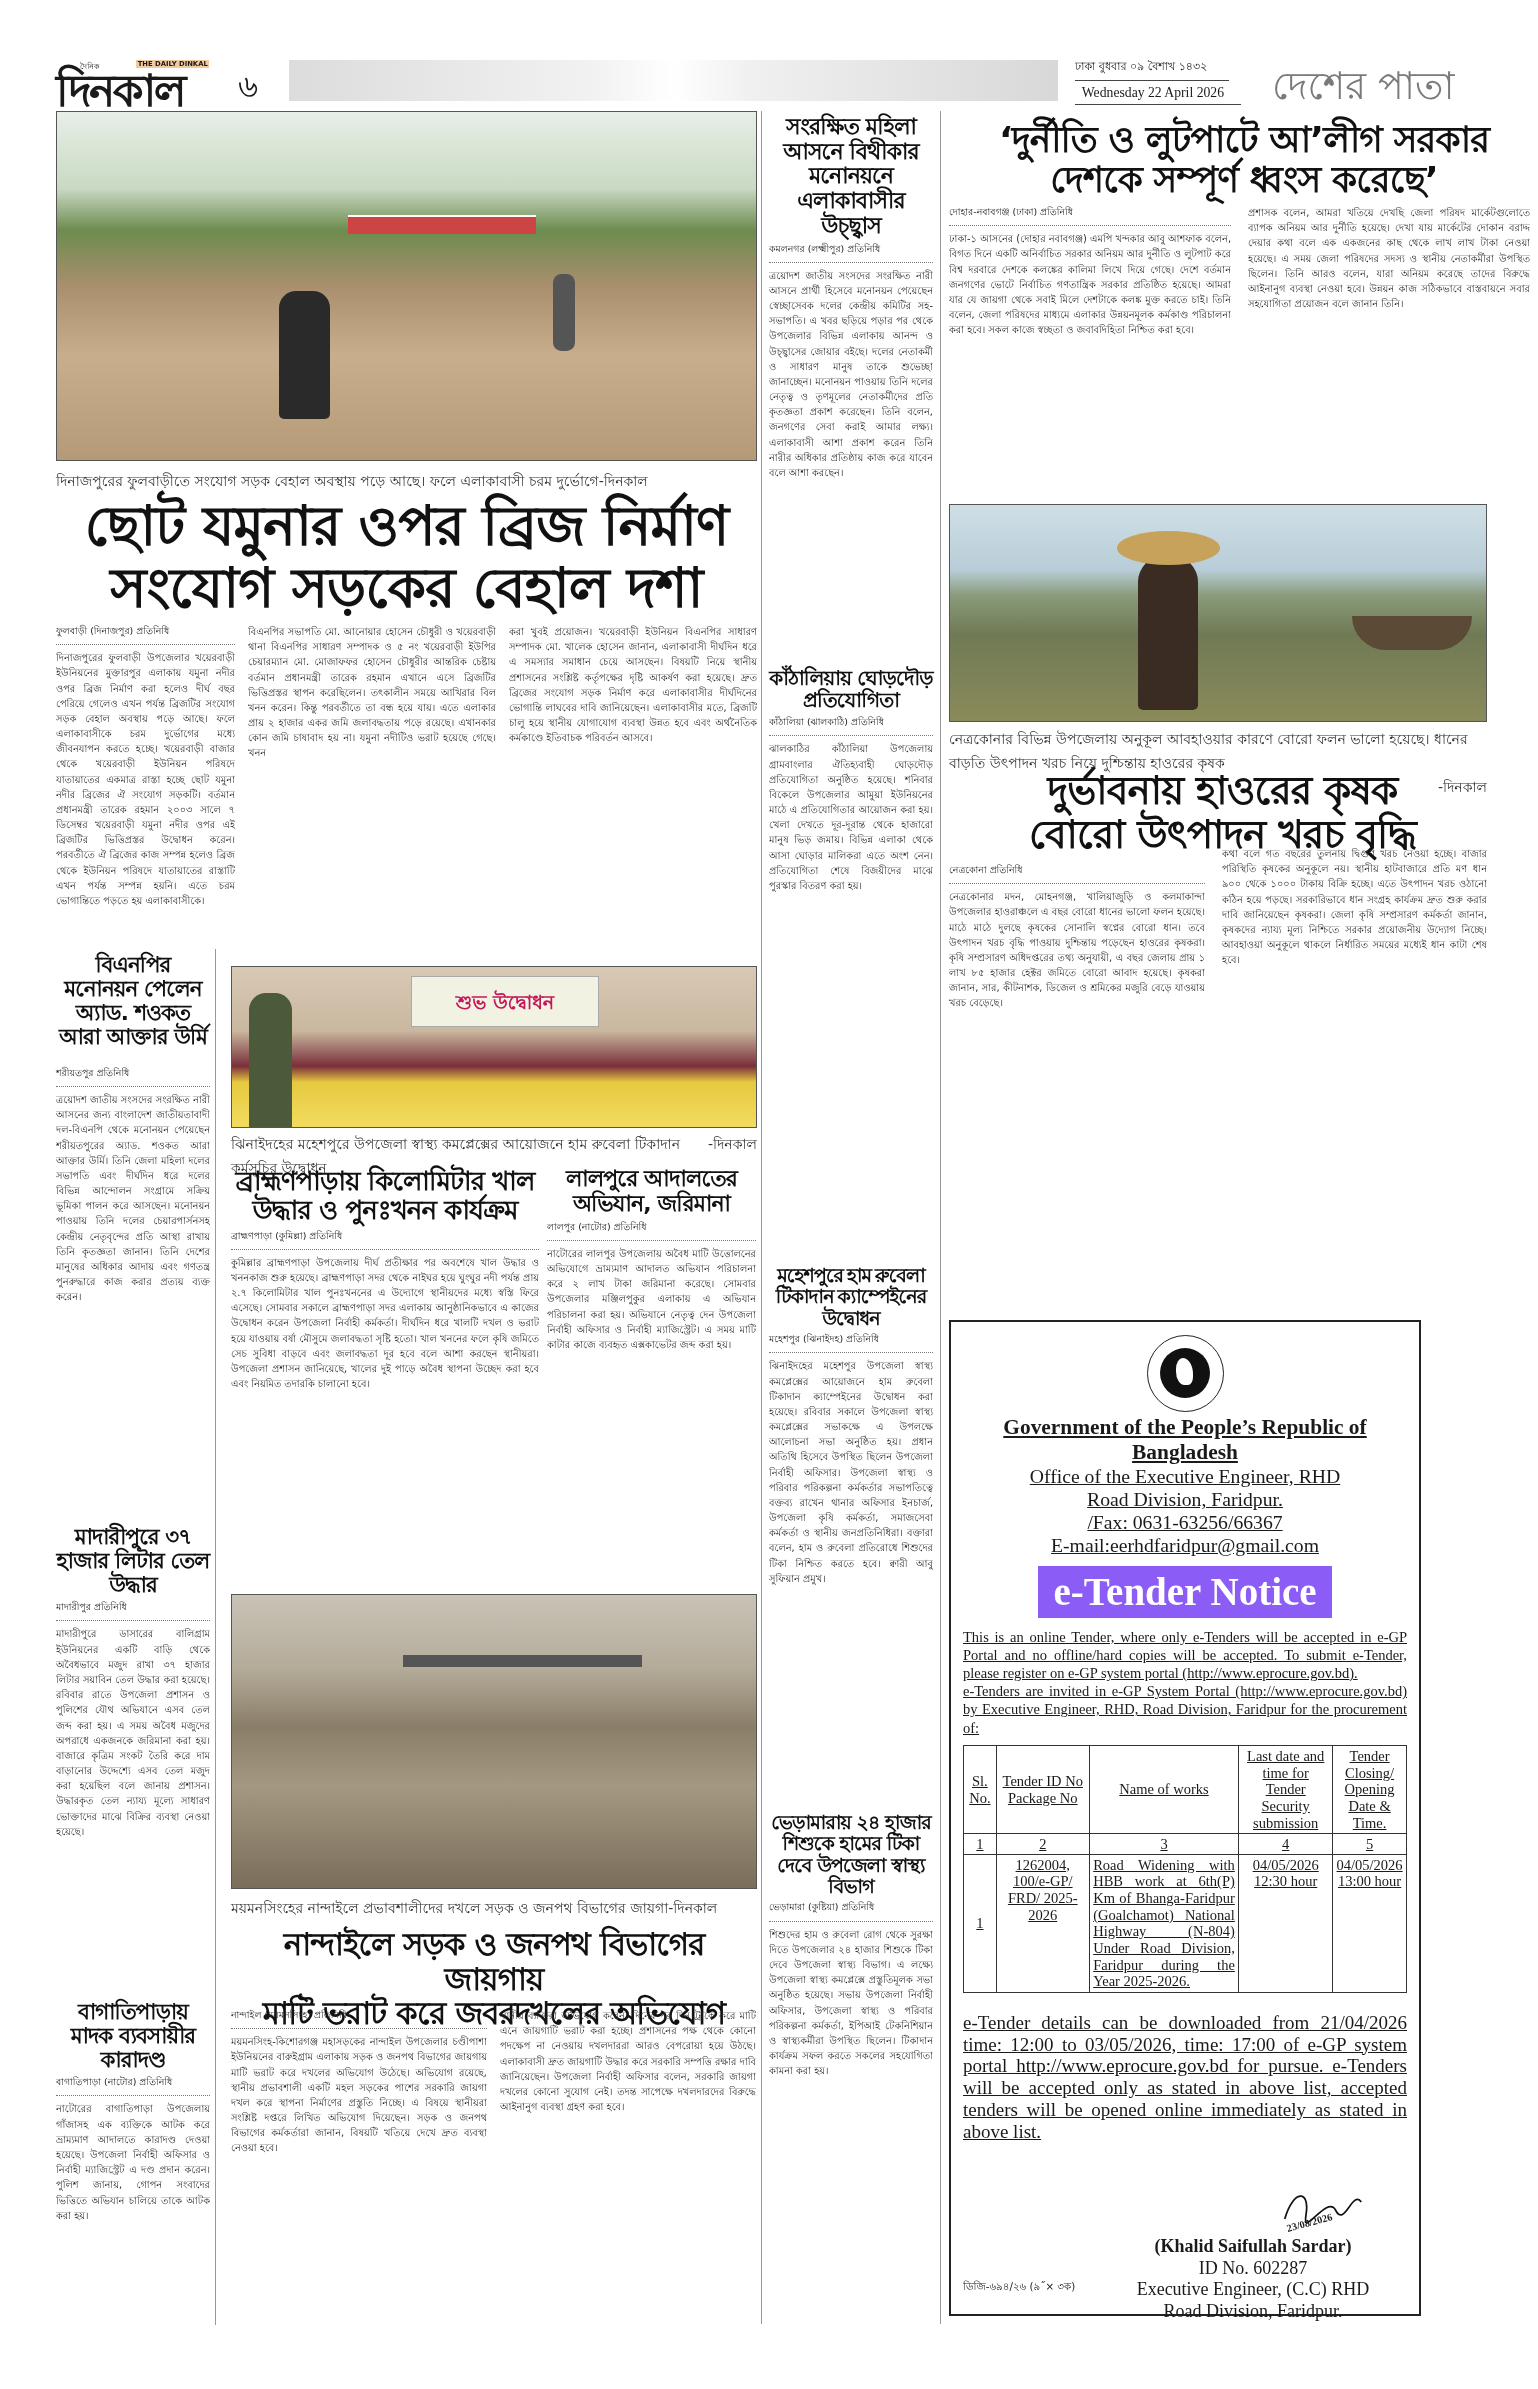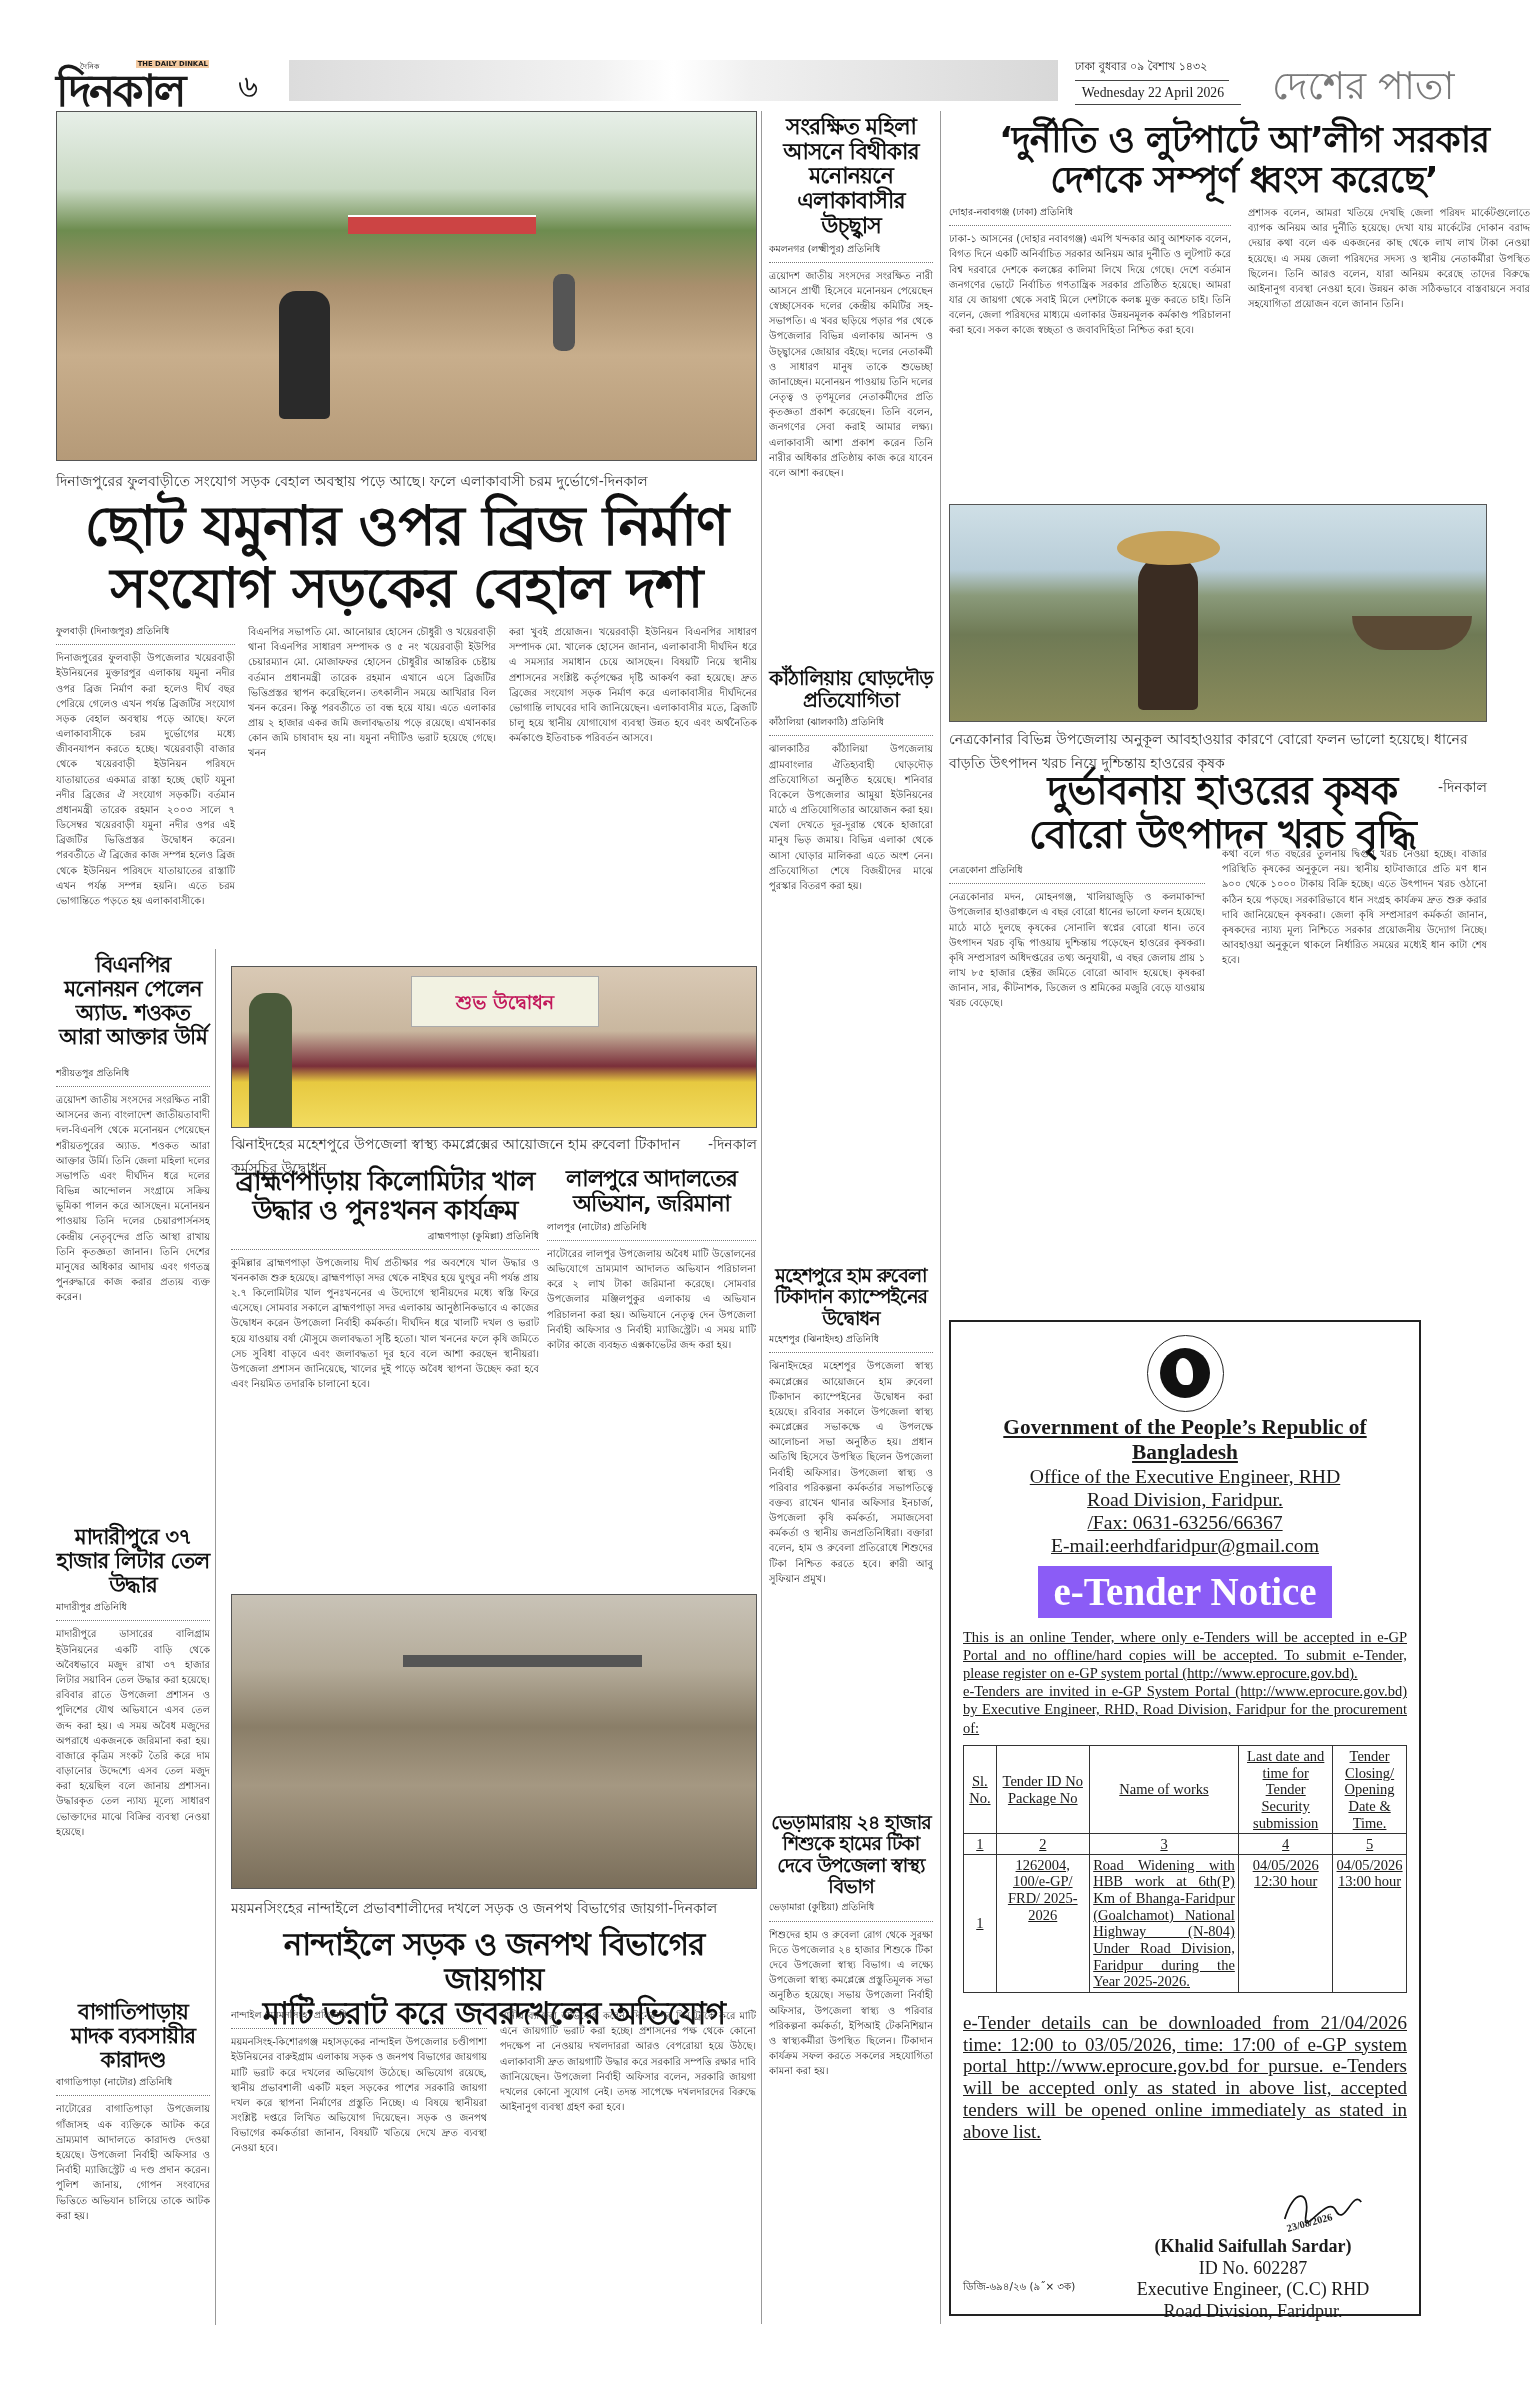--- a/index.html
+++ b/index.html
@@ -137,32 +137,32 @@
 </div>
 <div class="abs cap" style="left:231px;top:1133px;width:526px;">
   <span>ঝিনাইদহের মহেশপুরে উপজেলা স্বাস্থ্য কমপ্লেক্সের আয়োজনে হাম রুবেলা টিকাদান কর্মসূচির উদ্বোধন</span>
   <span>-দিনকাল</span>
 </div>
 <div class="abs" style="left:231px;top:1167px;width:308px;">
   <div class="hl" style="font-size:26px;">
     <div>ব্রাহ্মণপাড়ায় কিলোমিটার খাল</div>
     <div>উদ্ধার ও পুনঃখনন কার্যক্রম</div>
   </div>
-  <div class="byline" style="margin-top:3.4px;text-align:right;">ব্রাহ্মণপাড়া (কুমিল্লা) প্রতিনিধি</div>
+  <div class="byline" style="margin-top:3.4px;">ব্রাহ্মণপাড়া (কুমিল্লা) প্রতিনিধি</div>
   <div class="body txtblock" style="height:282px;">কুমিল্লার ব্রাহ্মণপাড়া উপজেলায় দীর্ঘ প্রতীক্ষার পর অবশেষে খাল উদ্ধার ও খননকাজ শুরু হয়েছে। ব্রাহ্মণপাড়া সদর থেকে নাইঘর হয়ে ঘুংঘুর নদী পর্যন্ত প্রায় ২.৭ কিলোমিটার খাল পুনঃখননের এ উদ্যোগে স্থানীয়দের মধ্যে স্বস্তি ফিরে এসেছে। সোমবার সকালে ব্রাহ্মণপাড়া সদর এলাকায় আনুষ্ঠানিকভাবে এ কাজের উদ্বোধন করেন উপজেলা নির্বাহী কর্মকর্তা। দীর্ঘদিন ধরে খালটি দখল ও ভরাট হয়ে যাওয়ায় বর্ষা মৌসুমে জলাবদ্ধতা সৃষ্টি হতো। খাল খননের ফলে কৃষি জমিতে সেচ সুবিধা বাড়বে এবং জলাবদ্ধতা দূর হবে বলে আশা করছেন স্থানীয়রা। উপজেলা প্রশাসন জানিয়েছে, খালের দুই পাড়ে অবৈধ স্থাপনা উচ্ছেদ করা হবে এবং নিয়মিত তদারকি চালানো হবে।</div>
 </div>
 
 <div class="abs" style="left:547px;top:1167px;width:209px;">
   <div class="hl" style="font-size:22px;">লালপুরে আদালতের অভিযান, জরিমানা</div>
   <div class="byline" style="margin-top:3.4px;">লালপুর (নাটোর) প্রতিনিধি</div>
   <div class="body txtblock" style="height:248px;">নাটোরের লালপুর উপজেলায় অবৈধ মাটি উত্তোলনের অভিযোগে ভ্রাম্যমাণ আদালত অভিযান পরিচালনা করে ২ লাখ টাকা জরিমানা করেছে। সোমবার উপজেলার মঞ্জিলপুকুর এলাকায় এ অভিযান পরিচালনা করা হয়। অভিযানে নেতৃত্ব দেন উপজেলা নির্বাহী অফিসার ও নির্বাহী ম্যাজিস্ট্রেট। এ সময় মাটি কাটার কাজে ব্যবহৃত এক্সকাভেটর জব্দ করা হয়।</div>
 </div>
 
 <div class="abs" style="left:769px;top:1265px;width:164px;">
-  <div class="hl" style="font-size:19px;">মহেশপুরে হাম রুবেলা টিকাদান ক্যাম্পেইনের উদ্বোধন</div>
+  <div class="hl" style="font-size:19px;font-family:Liberation Serif, serif;">মহেশপুরে হাম রুবেলা টিকাদান ক্যাম্পেইনের উদ্বোধন</div>
   <div class="byline" style="margin-top:3.4px;">মহেশপুর (ঝিনাইদহ) প্রতিনিধি</div>
   <div class="body txtblock" style="height:376px;">ঝিনাইদহের মহেশপুর উপজেলা স্বাস্থ্য কমপ্লেক্সের আয়োজনে হাম রুবেলা টিকাদান ক্যাম্পেইনের উদ্বোধন করা হয়েছে। রবিবার সকালে উপজেলা স্বাস্থ্য কমপ্লেক্সের সভাকক্ষে এ উপলক্ষে আলোচনা সভা অনুষ্ঠিত হয়। প্রধান অতিথি হিসেবে উপস্থিত ছিলেন উপজেলা নির্বাহী অফিসার। উপজেলা স্বাস্থ্য ও পরিবার পরিকল্পনা কর্মকর্তার সভাপতিত্বে বক্তব্য রাখেন থানার অফিসার ইনচার্জ, উপজেলা কৃষি কর্মকর্তা, সমাজসেবা কর্মকর্তা ও স্থানীয় জনপ্রতিনিধিরা। বক্তারা বলেন, হাম ও রুবেলা প্রতিরোধে শিশুদের টিকা নিশ্চিত করতে হবে। ক্বারী আবু সুফিয়ান প্রমুখ।</div>
 </div>
 
 <div class="abs" style="left:769px;top:1812px;width:164px;">
   <div class="hl" style="font-size:19px;">ভেড়ামারায় ২৪ হাজার শিশুকে হামের টিকা দেবে উপজেলা স্বাস্থ্য বিভাগ</div>
   <div class="byline" style="margin-top:3.4px;">ভেড়ামারা (কুষ্টিয়া) প্রতিনিধি</div>
   <div class="body txtblock" style="height:402px;">শিশুদের হাম ও রুবেলা রোগ থেকে সুরক্ষা দিতে উপজেলার ২৪ হাজার শিশুকে টিকা দেবে উপজেলা স্বাস্থ্য বিভাগ। এ লক্ষ্যে উপজেলা স্বাস্থ্য কমপ্লেক্সে প্রস্তুতিমূলক সভা অনুষ্ঠিত হয়েছে। সভায় উপজেলা নির্বাহী অফিসার, উপজেলা স্বাস্থ্য ও পরিবার পরিকল্পনা কর্মকর্তা, ইপিআই টেকনিশিয়ান ও স্বাস্থ্যকর্মীরা উপস্থিত ছিলেন। টিকাদান কার্যক্রম সফল করতে সকলের সহযোগিতা কামনা করা হয়।</div>
 </div>
 

